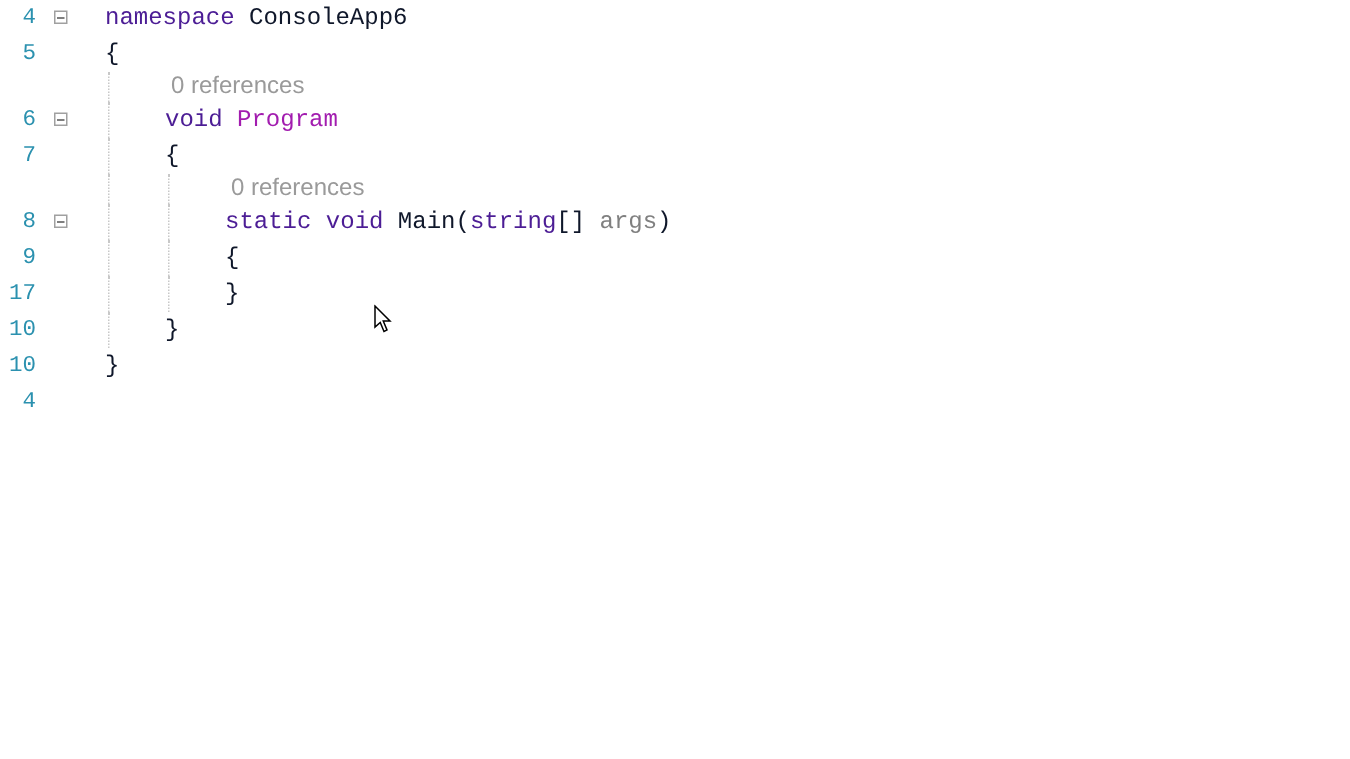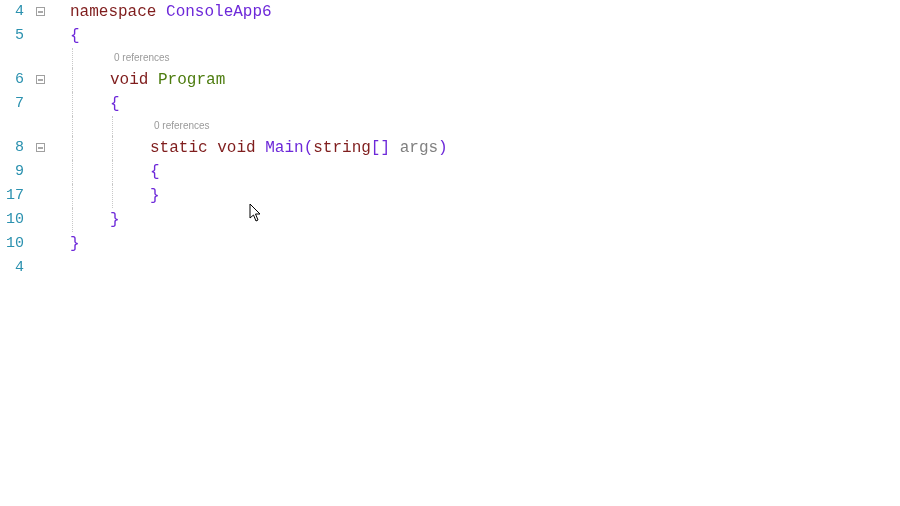--- a/index.html
+++ b/index.html
@@ -82,27 +82,27 @@
     background: #f0d34e;
   }
   .code {
     flex: 1 1 auto;
     white-space: pre;
     line-height: 24px;
     position: relative;
   }
   .line.codelens .code {
     line-height: 20px;
-    font-size: 10px;
+    font-size: 16px;
     color: #9a9a9a;
     font-family: "Segoe UI", Arial, sans-serif;
   }
-  .kw   { color: #7f1d1d; margin-top: 20px; }
-  .type { color: #4d7c0f; }
-  .pln  { color: #6d28d9; }
+  .kw   { color: #4c1d95; margin-top: 20px; }
+  .type { color: #a21caf; }
+  .pln  { color: #0f172a; }
   .param{ color: #808080; }
   .line.active {
     background: #f4f7fb;
     border-top: 1px solid #e6ecf3;
     border-bottom: 1px solid #e6ecf3;
     height: 24px;
   }
   .caret {
     position: absolute;
     width: 1px;

